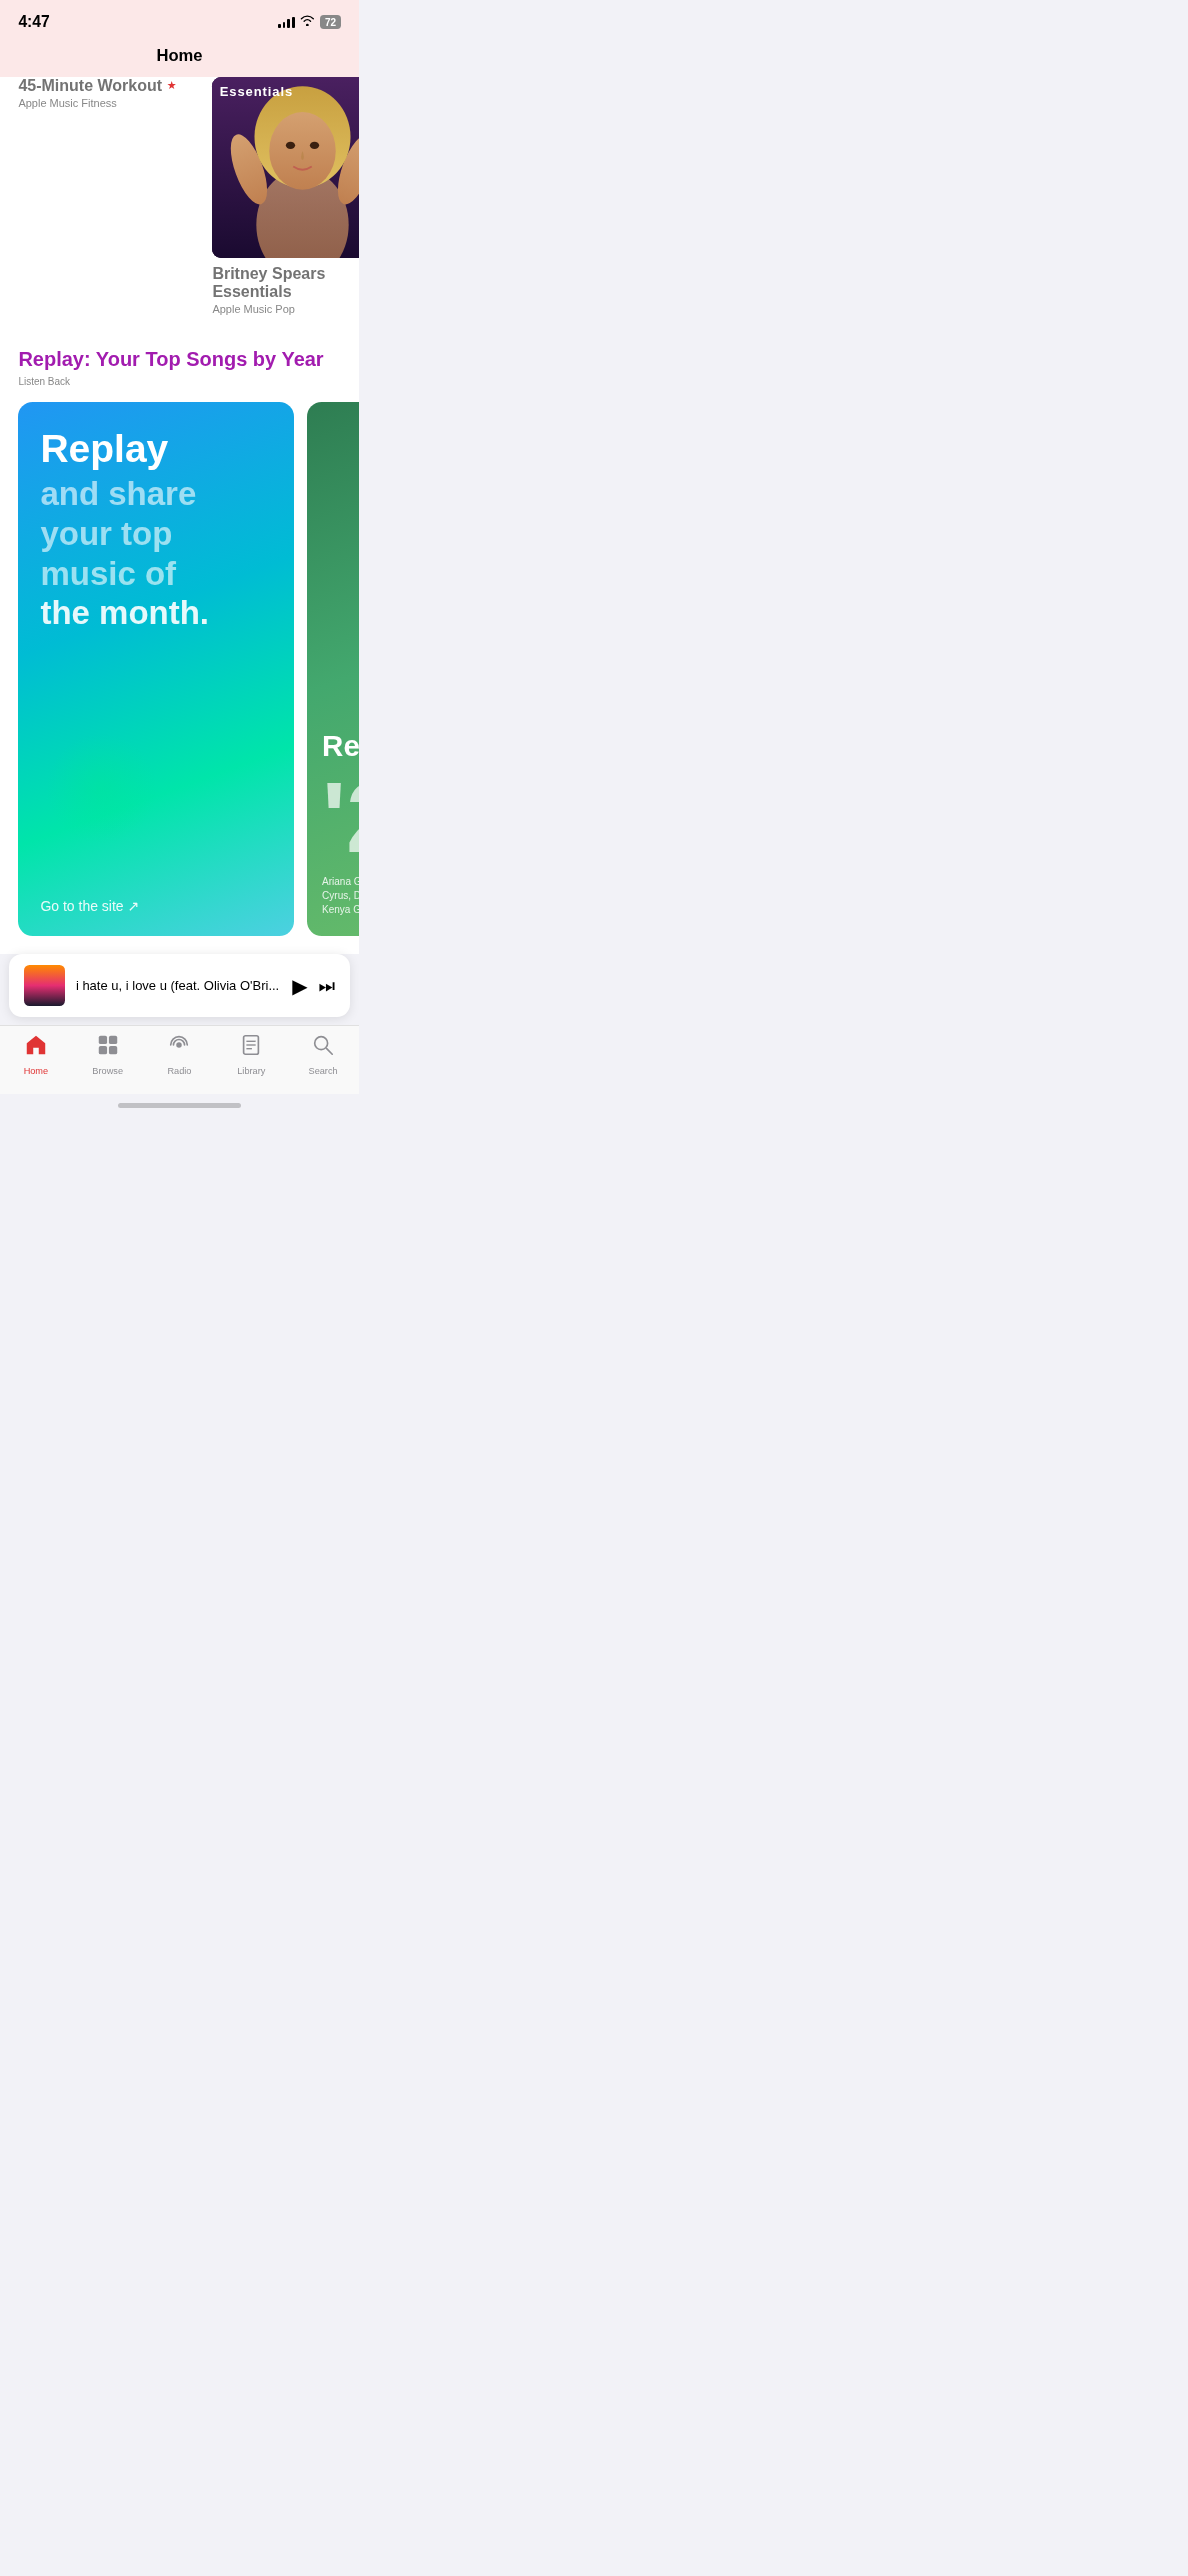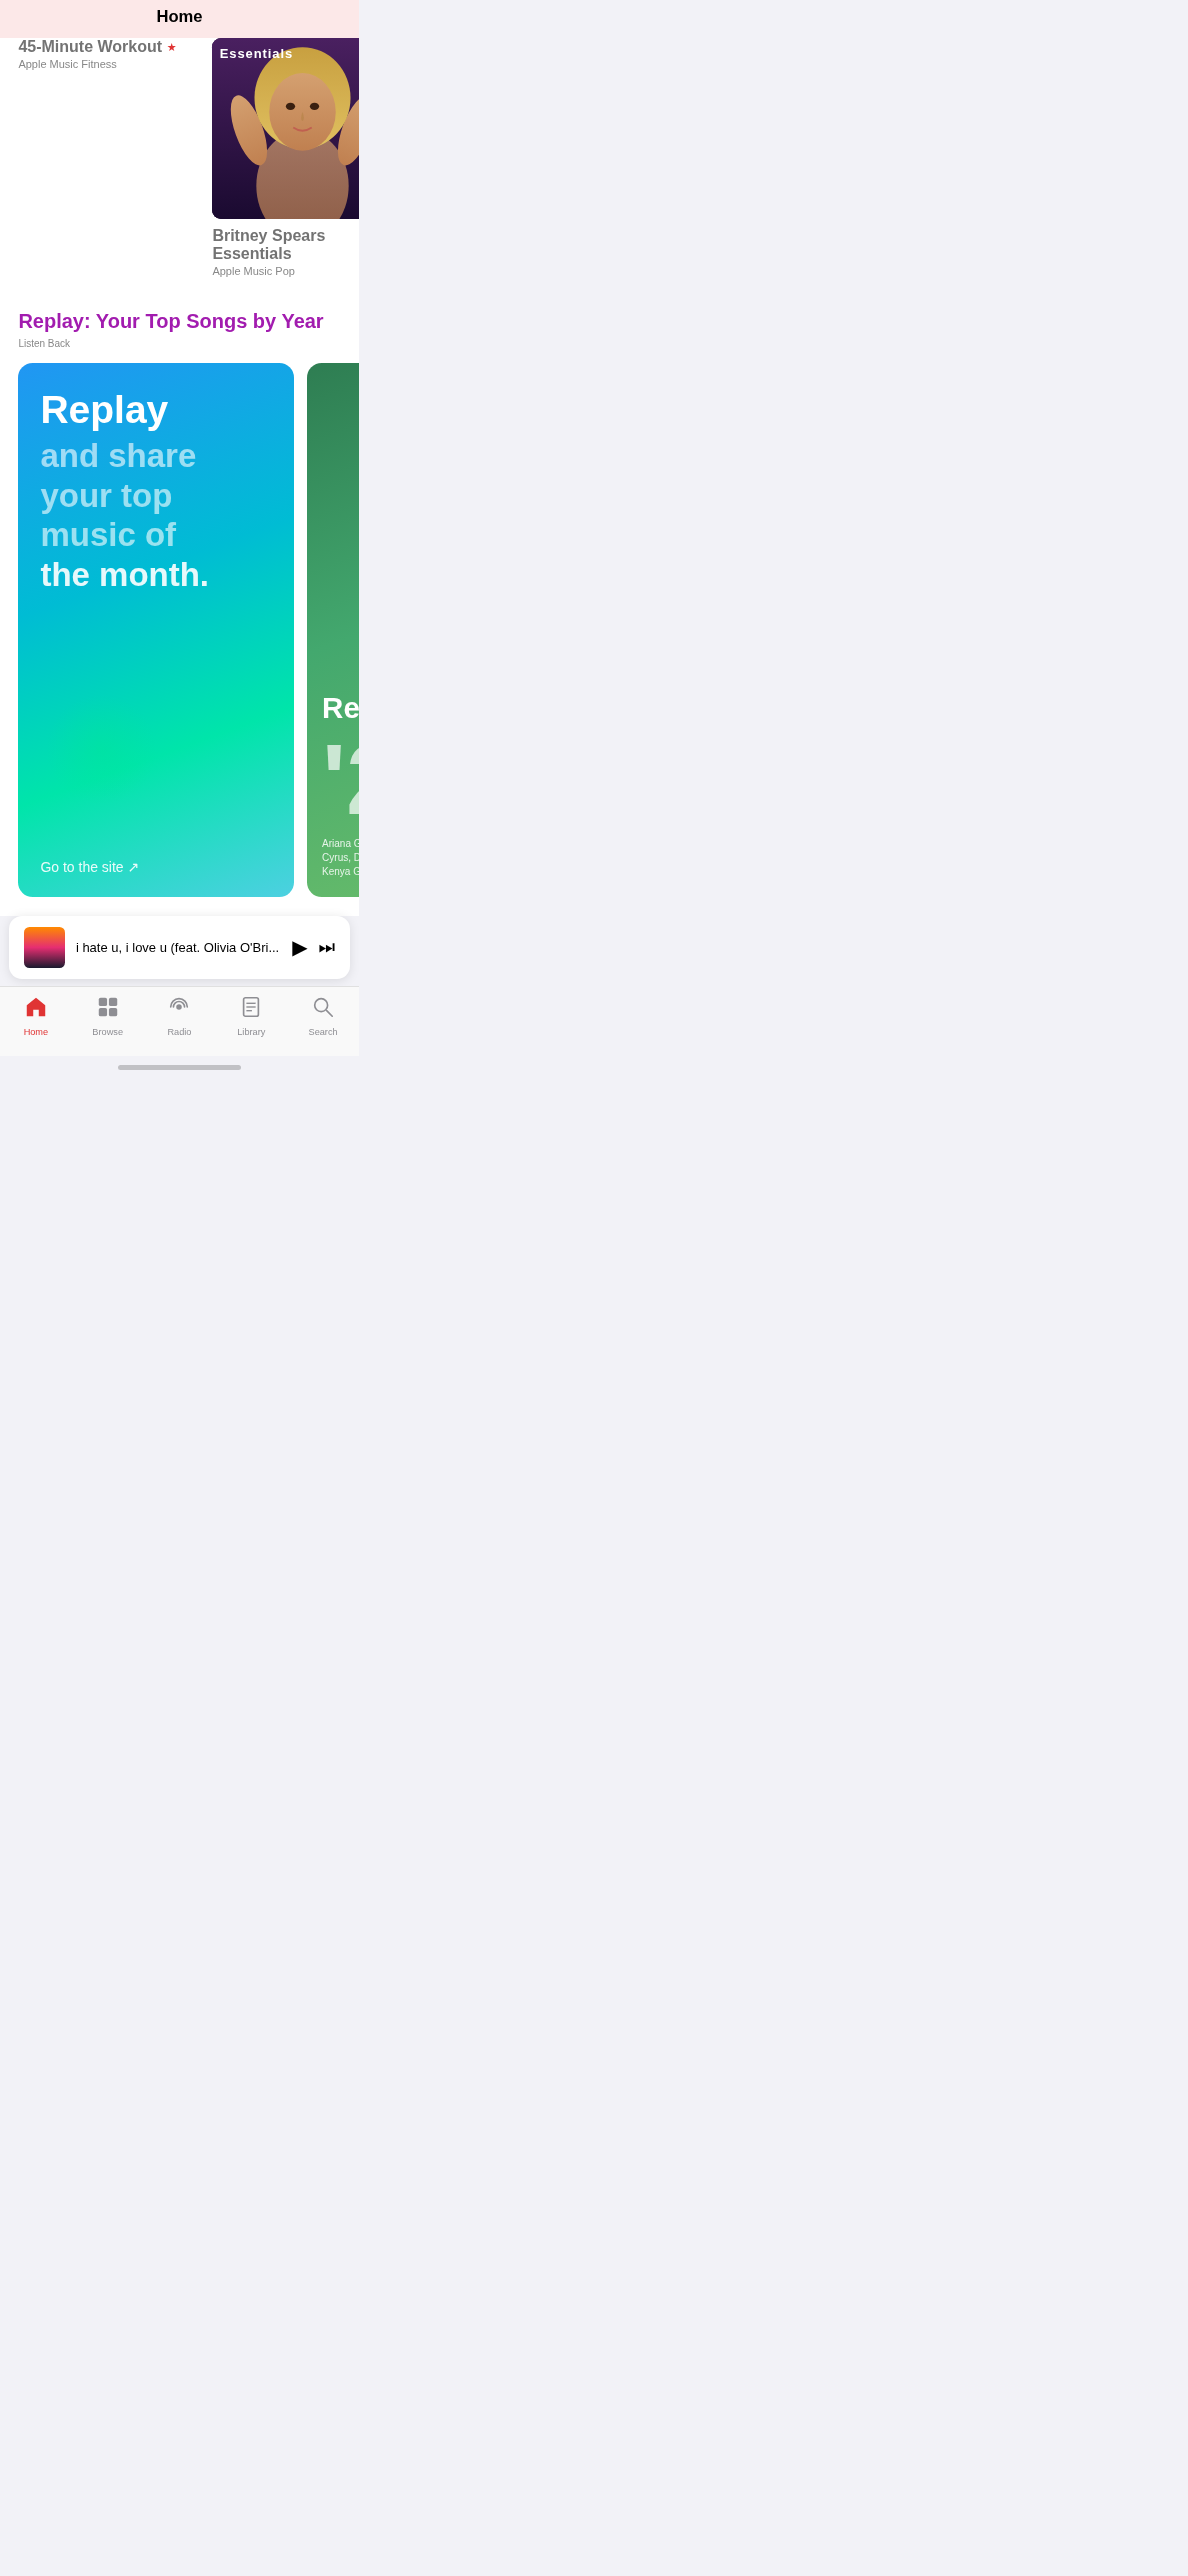--- a/index.html
+++ b/index.html
@@ -390,20 +390,41 @@
       border-radius: 50%;
       background: radial-gradient(circle, rgba(0,230,150,0.4) 0%, transparent 70%);
       pointer-events: none;
     }
   </style>
 </head>
 <body>
 
 <div class="page-wrapper">
 
+  <div class="status-bar">
+    <span class="status-time">4:47</span>
+    <div class="status-icons">
+      <div class="signal-bars">
+        <div class="signal-bar" style="height:3.7px;"></div>
+        <div class="signal-bar" style="height:5.5px;"></div>
+        <div class="signal-bar" style="height:8.3px;"></div>
+        <div class="signal-bar" style="height:11px;"></div>
+      </div>
+      <span class="wifi-icon">
+        <svg width="14.7" height="11" viewBox="0 0 16 12" fill="none">
+          <path d="M8 9.5a1.5 1.5 0 110 3 1.5 1.5 0 010-3z" fill="#000"></path>
+          <path d="M4.5 6.8C5.6 5.7 6.7 5.1 8 5.1s2.4.6 3.5 1.7" stroke="#000" stroke-width="1.5" stroke-linecap="round" fill="none"></path>
+          <path d="M1.5 4C3.2 2.3 5.5 1.2 8 1.2s4.8 1.1 6.5 2.8" stroke="#000" stroke-width="1.5" stroke-linecap="round" fill="none"></path>
+        </svg>
+      </span>
+      <div class="battery">
+        <span>72</span>
+      </div>
+    </div>
+  </div>
 
   <div class="nav-header">
     <span class="nav-title">Home</span>
   </div>
 
   <div class="main-content">
 
     <div class="cards-row">
 
       <div class="album-card">

